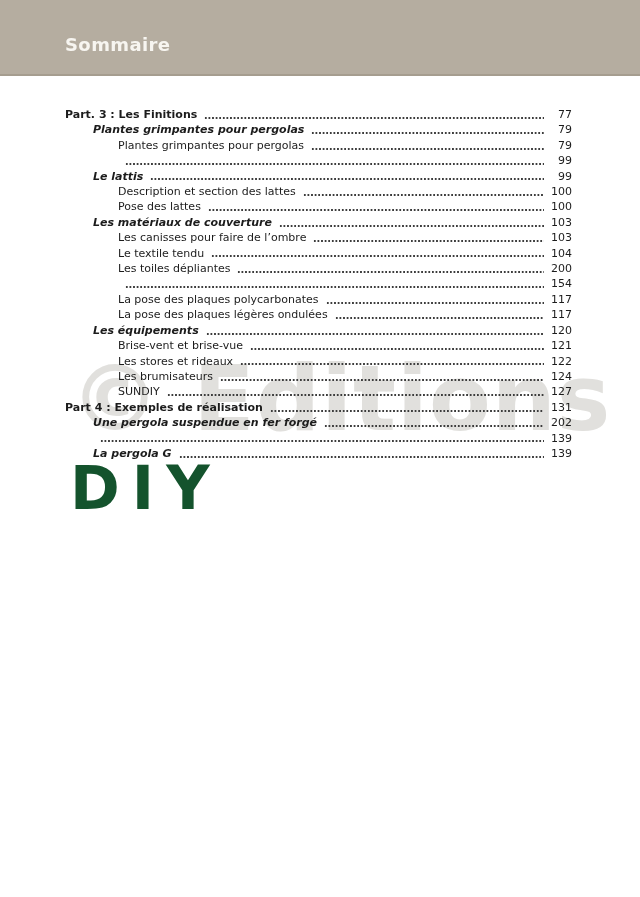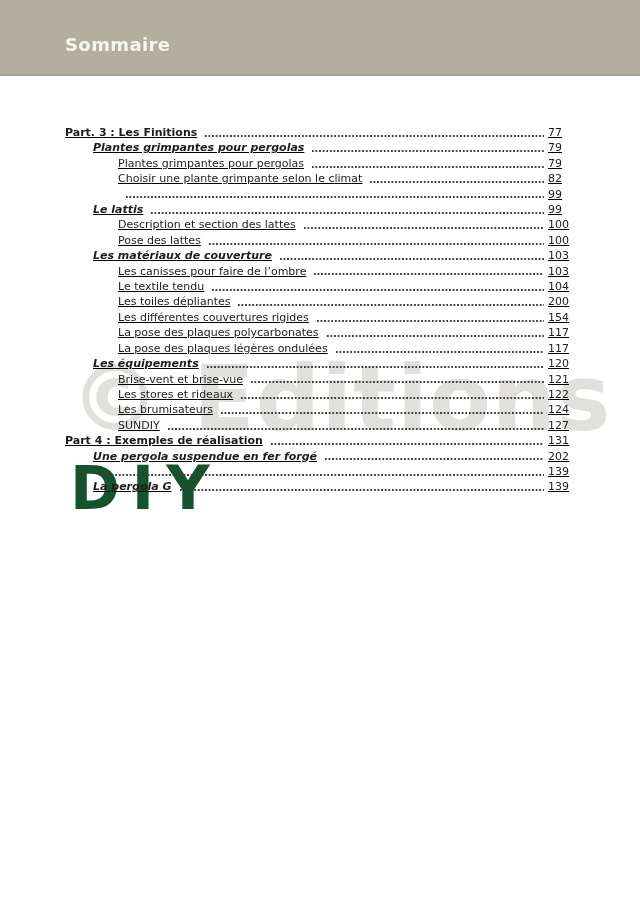--- a/index.html
+++ b/index.html
@@ -44,22 +44,21 @@
   .wm2{
     left:70px;top:446px;
     font-size:60px;line-height:84px;
     letter-spacing:12px;
     height:74px;overflow:hidden;
     color:#14532d;
   }
   
   .toc{
     position:relative;z-index:1;
-    padding:49px 68px 0 65px;
-    text-decoration:underline;
+    padding:31px 68px 0 65px;
   }
   .row{
     display:flex;align-items:baseline;
     font-size:11px;line-height:15.4px;
     color:var(--text,#1c1c1c);
   }
   .row .lbl{white-space:nowrap;}
   .lvl-part .lbl{font-weight:700;}
   .lvl-section{padding-left:28px;}
   .lvl-section .lbl{font-weight:700;font-style:italic;}
@@ -67,21 +66,21 @@
   .gap-before{}
   .dots{
     flex:1 1 auto;min-width:10px;
     align-self:stretch;
     margin:0 4px 0 7px;
     background-image:radial-gradient(circle,#3c3c3c 0.9px,transparent 1.05px);
     background-size:3.6px 3.6px;
     background-repeat:repeat-x;
     background-position:left 0 bottom 3px;
   }
-  .pg{min-width:24px;white-space:nowrap;}
+  .pg{min-width:24px;text-align:right;white-space:nowrap;}
 </style>
 </head>
 <body>
 
 <div class="page">
 
   <header class="band">
     <h1 class="band-title">Sommaire</h1>
   </header>
 
@@ -99,25 +98,20 @@
       <span class="lbl">Plantes grimpantes pour pergolas</span>
       <span class="dots"></span>
       <span class="pg">79</span>
     </div>
       <div class="row lvl-item">
       <span class="lbl">Plantes grimpantes pour pergolas</span>
       <span class="dots"></span>
       <span class="pg">79</span>
     </div>
       <div class="row lvl-item">
-      <span class="lbl">Choisir une plante grimpante selon le climat</span>
-      <span class="dots"></span>
-      <span class="pg">82</span>
-    </div>
-      <div class="row lvl-item">
       <span class="dots"></span>
       <span class="pg">99</span>
     </div>
       <div class="row lvl-section">
       <span class="lbl">Le lattis</span>
       <span class="dots"></span>
       <span class="pg">99</span>
     </div>
       <div class="row lvl-item">
       <span class="lbl">Description et section des lattes</span>
@@ -143,21 +137,20 @@
       <span class="lbl">Le textile tendu</span>
       <span class="dots"></span>
       <span class="pg">104</span>
     </div>
       <div class="row lvl-item">
       <span class="lbl">Les toiles dépliantes</span>
       <span class="dots"></span>
       <span class="pg">200</span>
     </div>
       <div class="row lvl-item">
-      <span class="lbl">Les différentes couvertures rigides</span>
       <span class="dots"></span>
       <span class="pg">154</span>
     </div>
       <div class="row lvl-item">
       <span class="lbl">La pose des plaques polycarbonates</span>
       <span class="dots"></span>
       <span class="pg">117</span>
     </div>
       <div class="row lvl-item">
       <span class="lbl">La pose des plaques légères ondulées</span>

